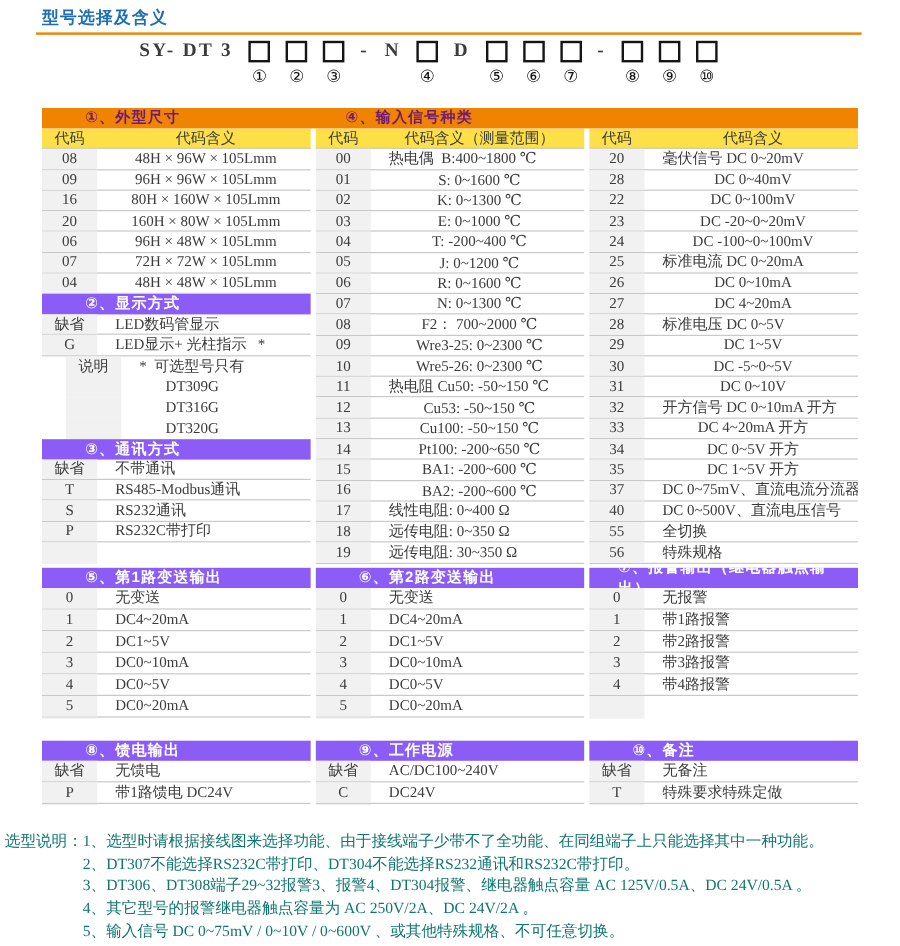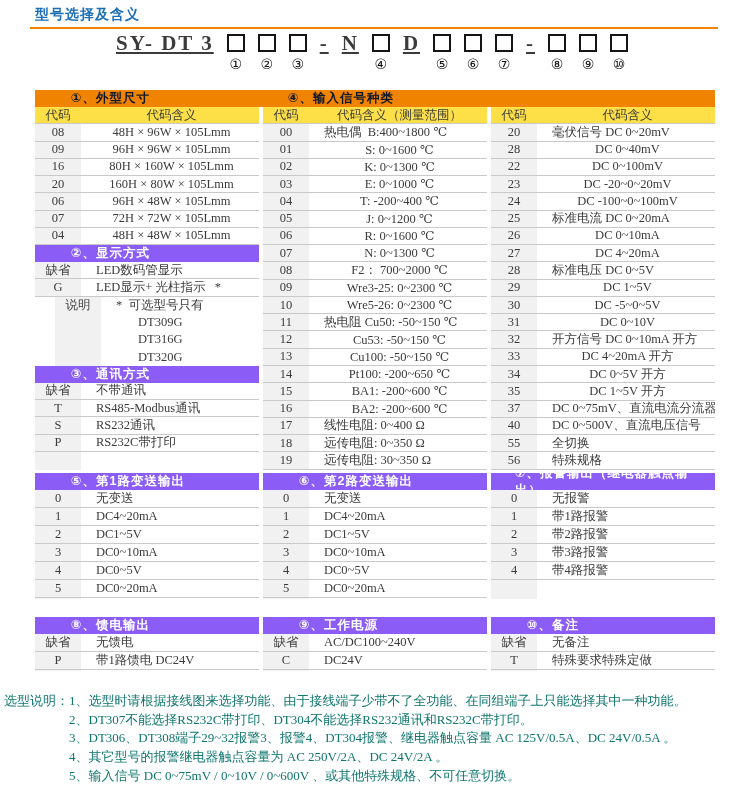--- a/index.html
+++ b/index.html
@@ -8,33 +8,33 @@
   .page{position:relative;width:750px;height:788px;overflow:hidden;background:#fff;}
 
   
   .doc-title{position:absolute;left:35px;top:6px;font-size:14px;font-weight:bold;
              color:#1c6fb5;font-family:"Liberation Sans","DejaVu Sans",sans-serif;letter-spacing:1px;}
   .title-rule{position:absolute;left:30px;top:27px;width:688px;height:2px;background:#f08300;}
 
   
   .model{position:absolute;left:116px;top:32px;display:flex;align-items:flex-start;}
   .tok{display:flex;flex-direction:column;align-items:center;margin-right:13px;}
-  .tok-text{font-size:21px;font-weight:bold;line-height:22px;letter-spacing:2px;white-space:pre;text-decoration:underline;}
+  .tok-text{font-size:16px;font-weight:bold;line-height:22px;letter-spacing:2px;white-space:pre;}
   .tok-box{width:14px;height:14px;border:2px solid #151515;margin-top:2px;background:#fff;}
   .tok-num{font-family:"DejaVu Sans","Liberation Sans",sans-serif;font-size:14px;
            line-height:16px;margin-top:4px;color:#111;}
 
   
   .band{position:absolute;left:35px;width:680px;}
   .band-upper{top:90px;}
   .band-mid{top:473px;}
   .band-low{top:617px;}
   .topbar{position:relative;height:17px;background:#f08300;}
   .toplab{position:absolute;top:0;height:17px;display:flex;align-items:center;
-          color:#0f172a;font:bold 12.5px "Liberation Sans","DejaVu Sans",sans-serif;letter-spacing:1px;}
+          color:#701a75;font:bold 12.5px "Liberation Sans","DejaVu Sans",sans-serif;letter-spacing:1px;}
   .lab1{left:36px;}
   .lab2{left:253px;}
   .cols{display:flex;gap:4px;}
   .band-upper .cols{height:363px;}
   .band-mid .cols{height:126px;}
   .band-low .cols{height:54px;}
   .col{flex:1;display:flex;flex-direction:column;overflow:hidden;background:#fff;}
 
   .bar{height:17px;flex:none;background:#8b5cf6;color:#fff;display:flex;align-items:center;
        font:bold 12.5px "Liberation Sans","DejaVu Sans",sans-serif;letter-spacing:1px;

